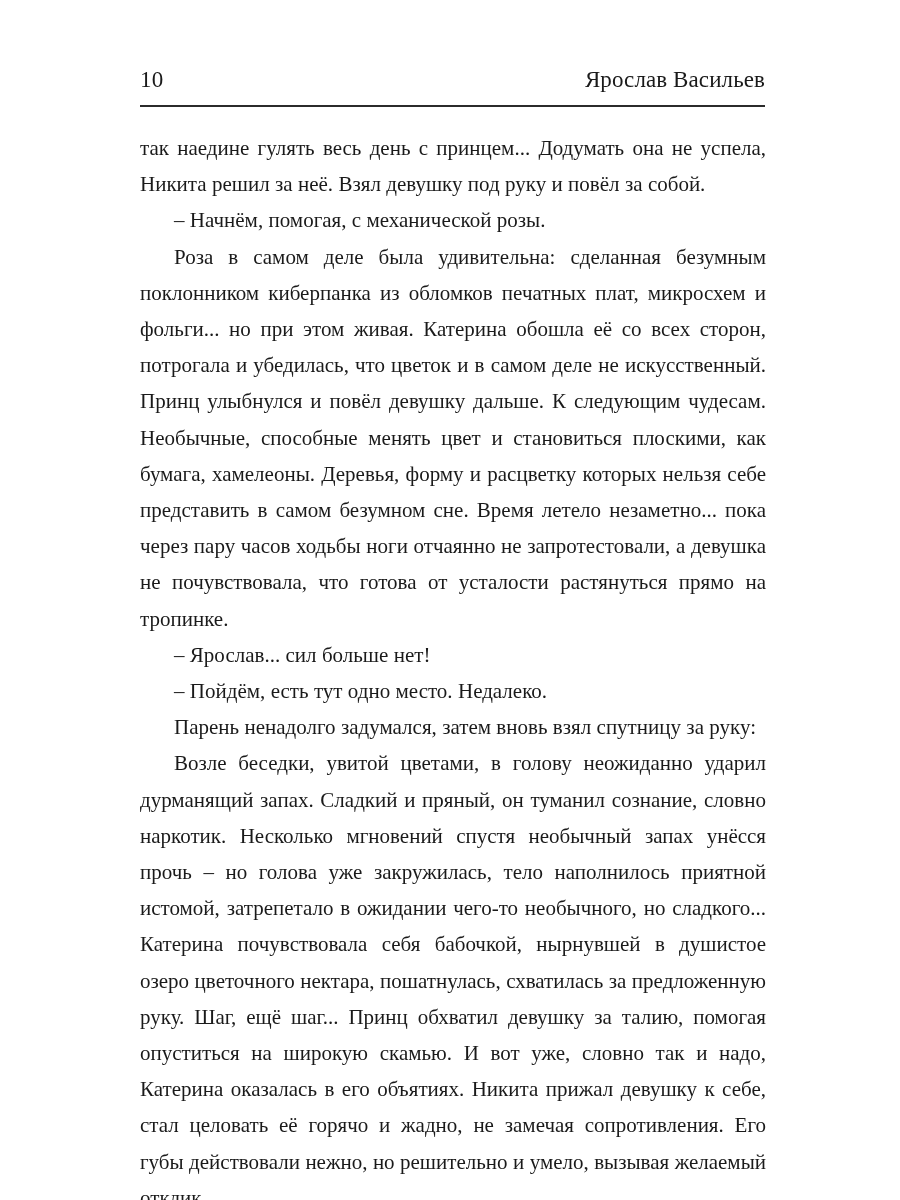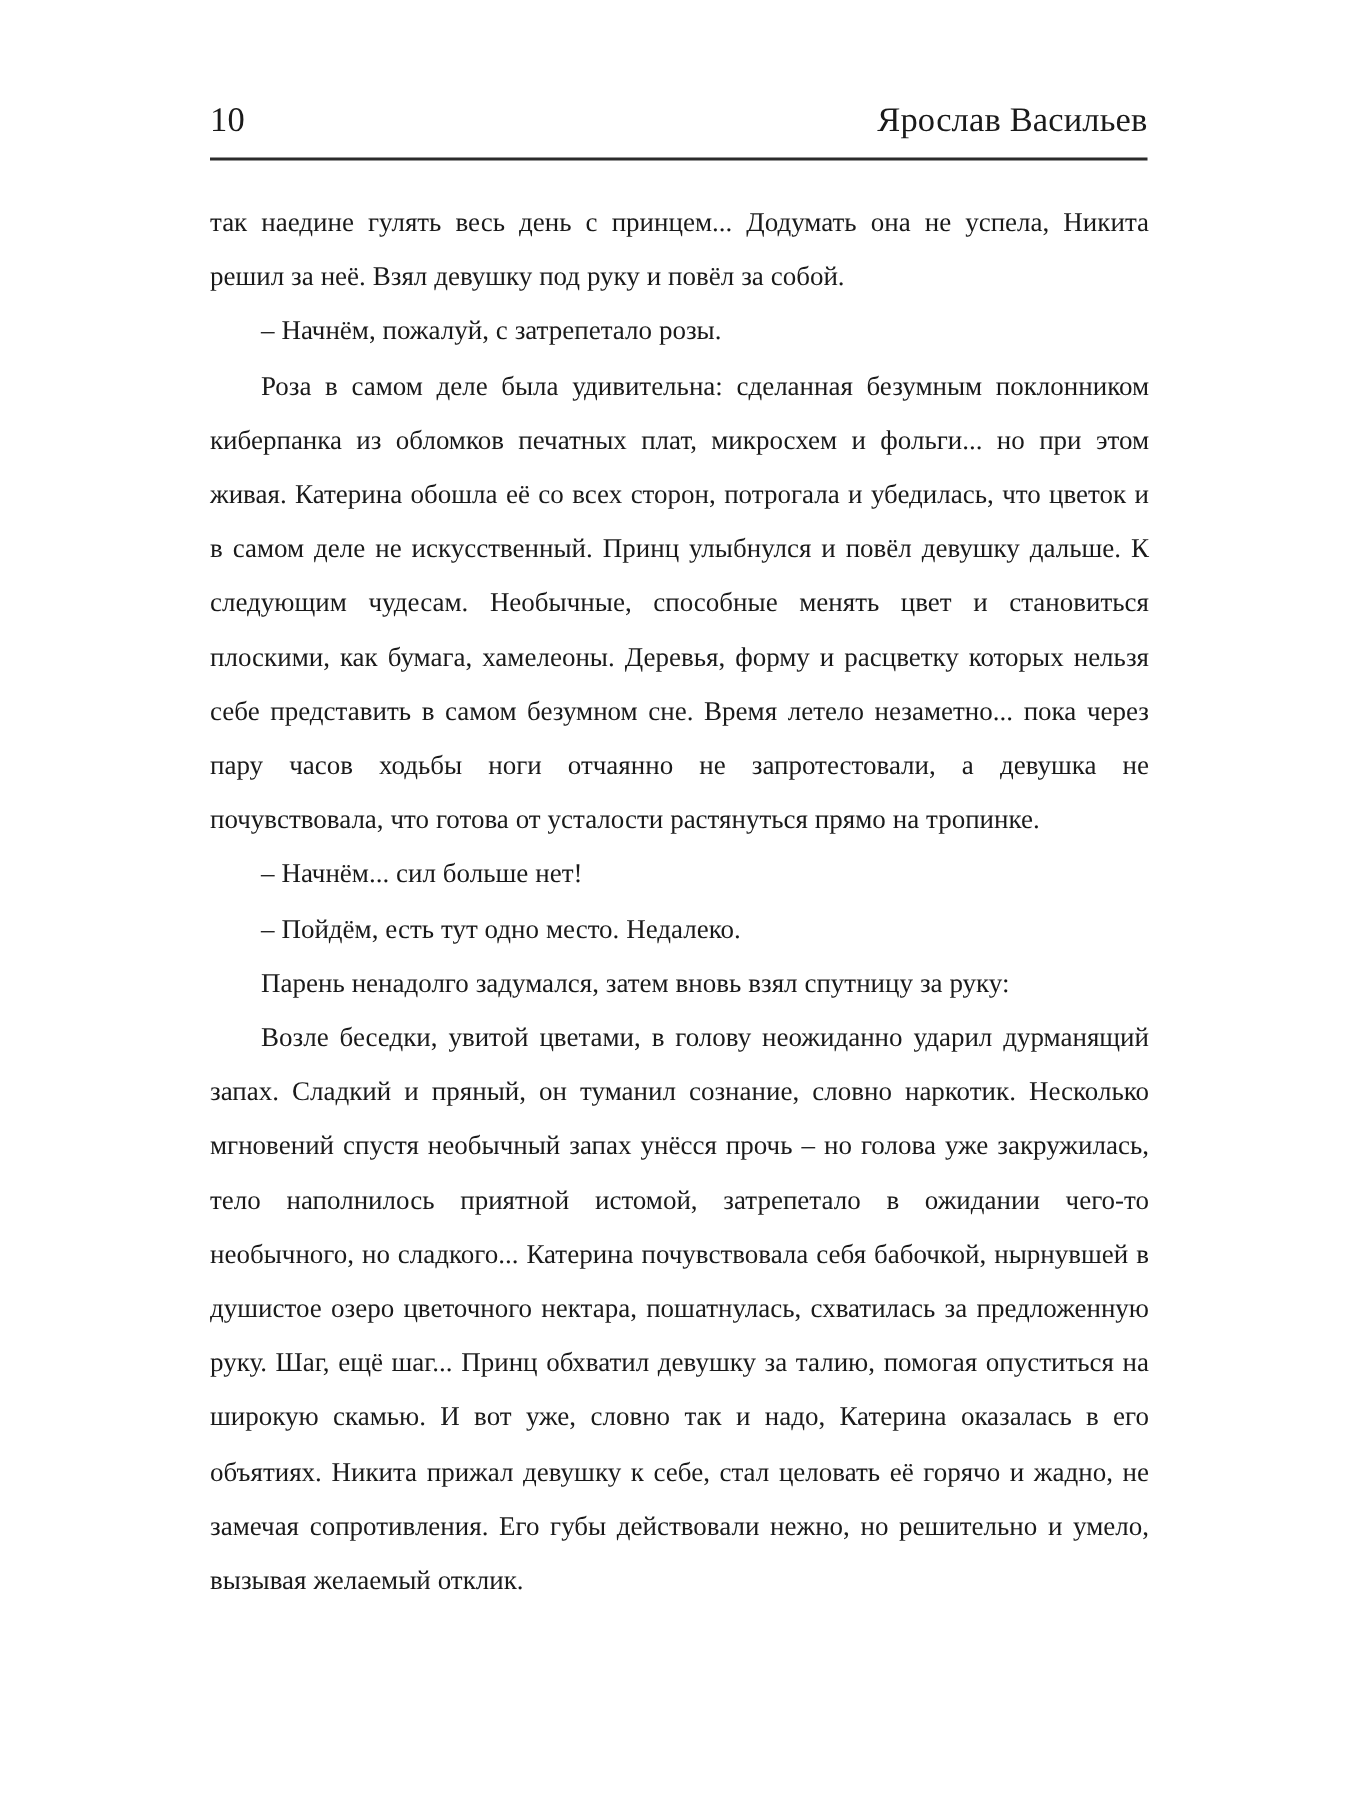--- a/index.html
+++ b/index.html
@@ -61,21 +61,21 @@
 
   
   .textblock {
     position: absolute;
     left: 140px;
     top: 130px;
     width: 626px;
   }
   .para {
     margin: 0;
-    font-size: 18px;
+    font-size: 21px;
     line-height: 36.2px;
     text-align: justify;
     text-justify: inter-word;
     text-indent: 34px;
     hyphens: manual;
     color: #1a1a1a;
     word-spacing: 0.1px;
   }
   .para.cont {
     text-indent: 0;
@@ -91,22 +91,22 @@
 
   <div class="running-head">
     <span class="folio">10</span>
     <span class="author-name">Ярослав Васильев</span>
   </div>
 
   <div class="head-rule"></div>
 
   <div class="textblock">
     <p class="para cont last-flush">так наедине гулять весь день с принцем... Додумать она не успела, Никита решил за неё. Взял девушку под руку и повёл за собой.</p>
-    <p class="para last-flush">– Начнём, пожалуй, с затрепетало розы.</p>
+    <p class="para last-flush">– Начнём, помогая, с механической розы.</p>
     <p class="para last-flush">Роза в самом деле была удивительна: сделанная безумным поклонником киберпанка из обломков печатных плат, микросхем и фольги... но при этом живая. Катерина обошла её со всех сторон, потрогала и убедилась, что цветок и в самом деле не искусственный. Принц улыбнулся и повёл девушку дальше. К следующим чудесам. Необычные, способные менять цвет и становиться плоскими, как бумага, хамелеоны. Деревья, форму и расцветку которых нельзя себе представить в самом безумном сне. Время летело незаметно... пока через пару часов ходьбы ноги отчаянно не запротестовали, а девушка не почувствовала, что готова от усталости растянуться прямо на тропинке.</p>
-    <p class="para last-flush">– Начнём... сил больше нет!</p>
+    <p class="para last-flush">– Ярослав... сил больше нет!</p>
     <p class="para last-flush">– Пойдём, есть тут одно место. Недалеко.</p>
     <p class="para last-flush">Парень ненадолго задумался, затем вновь взял спутницу за руку:</p>
     <p class="para last-flush">Возле беседки, увитой цветами, в голову неожиданно ударил дурманящий запах. Сладкий и пряный, он туманил сознание, словно наркотик. Несколько мгновений спустя необычный запах унёсся прочь – но голова уже закружилась, тело наполнилось приятной истомой, затрепетало в ожидании чего-то необычного, но сладкого... Катерина почувствовала себя бабочкой, нырнувшей в душистое озеро цветочного нектара, пошатнулась, схватилась за предложенную руку. Шаг, ещё шаг... Принц обхватил девушку за талию, помогая опуститься на широкую скамью. И вот уже, словно так и надо, Катерина оказалась в его объятиях. Никита прижал девушку к себе, стал целовать её горячо и жадно, не замечая сопротивления. Его губы действовали нежно, но решительно и умело, вызывая желаемый отклик.</p>
 
   </div>
 
 </div>
 
 </body></html>

